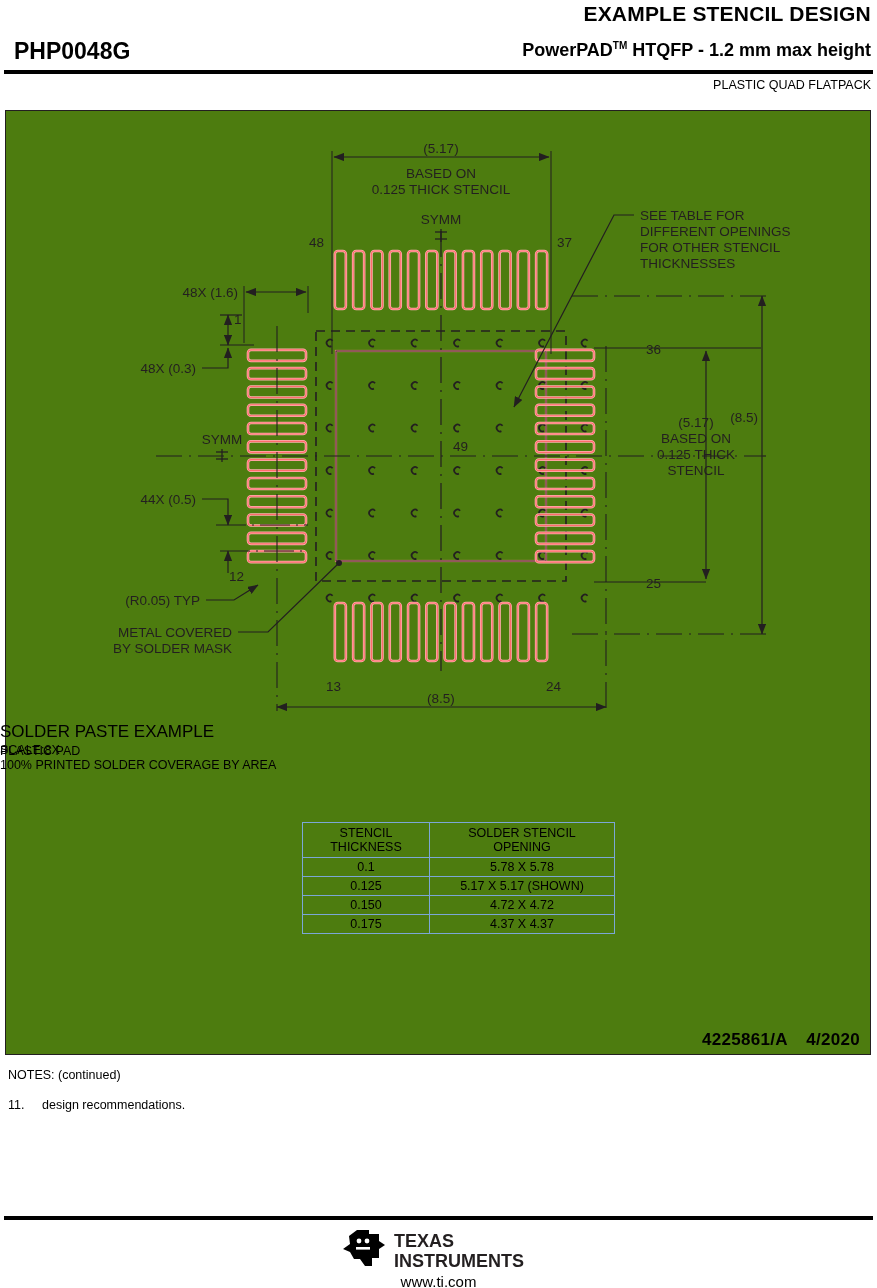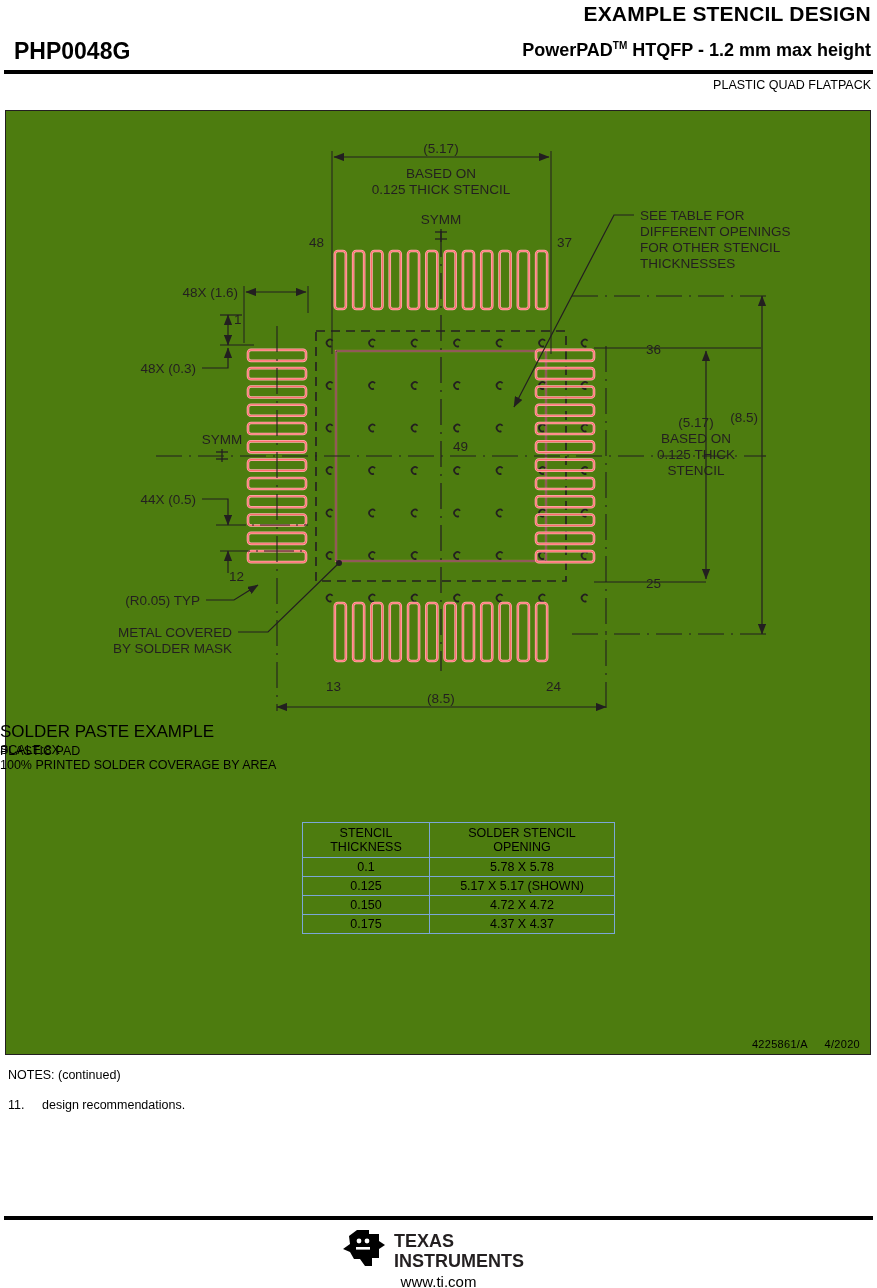--- a/index.html
+++ b/index.html
@@ -12,21 +12,21 @@
              letter-spacing:.2px;white-space:nowrap;}
   .hdr-part{position:absolute;left:14px;top:38px;font-size:23px;font-weight:bold;}
   .hdr-pkg{position:absolute;right:6px;top:40px;font-size:18px;font-weight:bold;white-space:nowrap;}
   .hdr-pkg sup{font-size:10px;vertical-align:super;font-weight:bold;}
   .hdr-rule{position:absolute;left:4px;right:4px;top:70px;height:4px;background:#000;}
   .hdr-sub{position:absolute;right:6px;top:78px;font-size:12.5px;}
 
   
   .frame{position:absolute;left:5px;top:110px;width:866px;height:945px;
          border:1.5px solid #231f20;box-sizing:border-box;background:#4d7c0f;}
-  .dwgnum{position:absolute;right:10px;bottom:4px;font-size:11px;font-weight:normal;
+  .dwgnum{position:absolute;right:10px;bottom:4px;font-size:17px;font-weight:bold;
           letter-spacing:.3px;}
   .dwgnum span{margin-left:14px;}
 
   
   .notes-hd{position:absolute;left:8px;top:1068px;font-size:12.5px;}
   .notes{position:absolute;left:8px;top:1098px;width:860px;font-size:12.5px;line-height:15px;}
   .note{display:flex;margin-bottom:1px;}
   .note .n{width:20px;flex:0 0 20px;}
   .note .t{flex:1;}
   .note .t .ind{display:block;padding-left:14px;}

